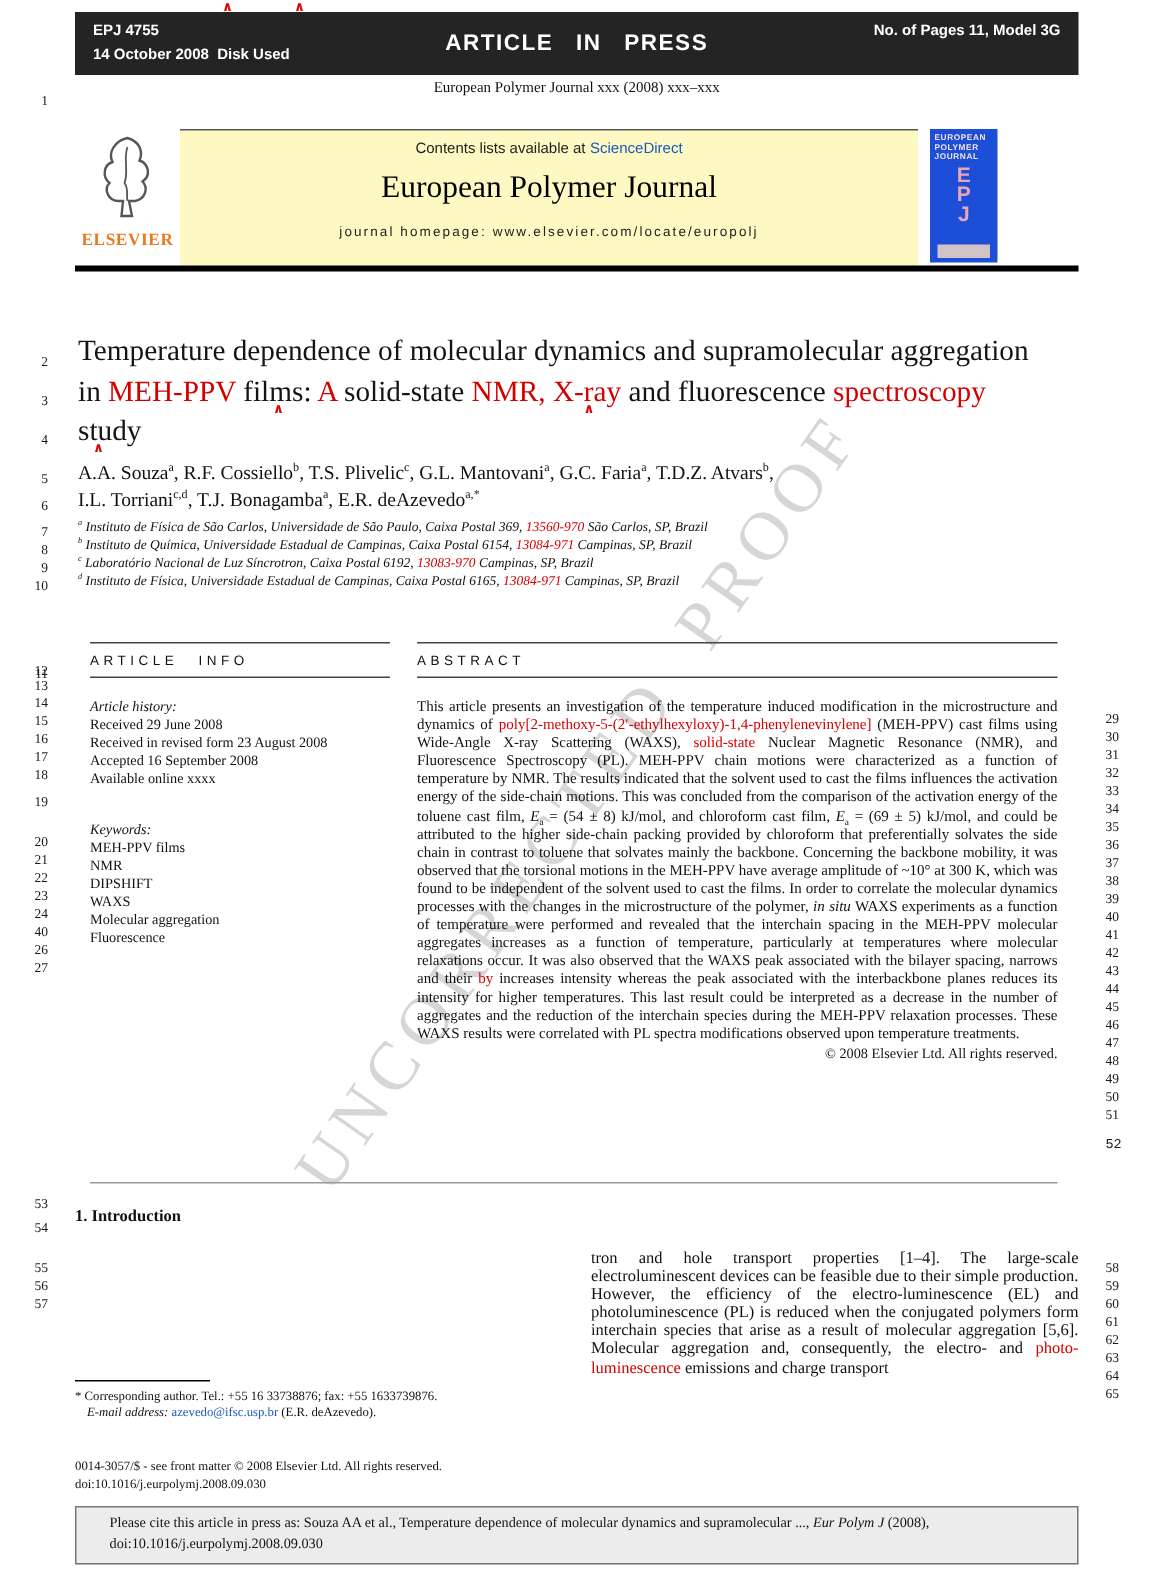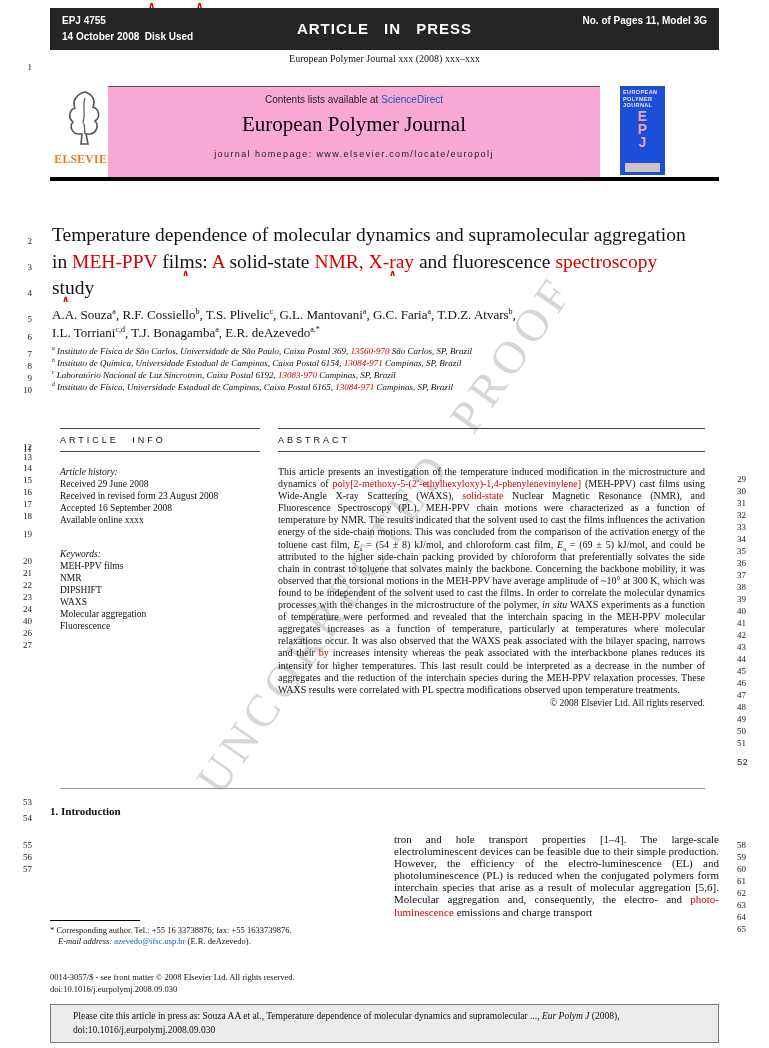--- a/index.html
+++ b/index.html
@@ -20,21 +20,21 @@
   
   .topbar{position:absolute;left:50px;top:8px;width:669px;height:42px;background:#242424;
     font-family:"Liberation Sans",sans-serif;}
   .tb-left{position:absolute;left:12px;top:5px;font-weight:bold;font-size:10px;line-height:16px;color:#fff;}
   .tb-center{position:absolute;left:0;right:0;top:12px;text-align:center;color:#fff;
     font-weight:bold;font-size:15px;letter-spacing:1px;word-spacing:10px;}
   .tb-right{position:absolute;right:12px;top:7px;font-weight:bold;font-size:10px;color:#fff;}
   .journal-ref{position:absolute;left:50px;top:53px;width:669px;text-align:center;font-size:10px;color:#111;}
 
   
-  .graybox{position:absolute;left:108px;top:86px;width:492px;height:92px;background:#f9a8d4;
+  .graybox{position:absolute;left:120px;top:86px;width:492px;height:92px;background:#fef9c3;
     border-top:1px solid #555;text-align:center;font-family:"Liberation Sans",sans-serif;}
   .contents-line{margin-top:7px;font-size:10px;color:#222;}
   .contents-line .link{margin-left:3px;}
   .jname{margin-top:7px;font-family:"Liberation Serif",serif;font-size:21px;color:#000;}
   .homepage{margin-top:12px;font-size:9px;letter-spacing:1.4px;color:#222;display:block;}
   .elsevier{position:absolute;left:50px;top:88px;width:70px;height:88px;text-align:center;}
   .els-word{font-family:"Liberation Serif",serif;font-weight:bold;font-size:11.5px;color:#e87a1e;
     letter-spacing:0.4px;margin-top:1px;}
   .cover{position:absolute;left:620px;top:86px;width:45px;height:89px;background:#1d4ed8;
     color:#fff;font-family:"Liberation Sans",sans-serif;overflow:hidden;}

